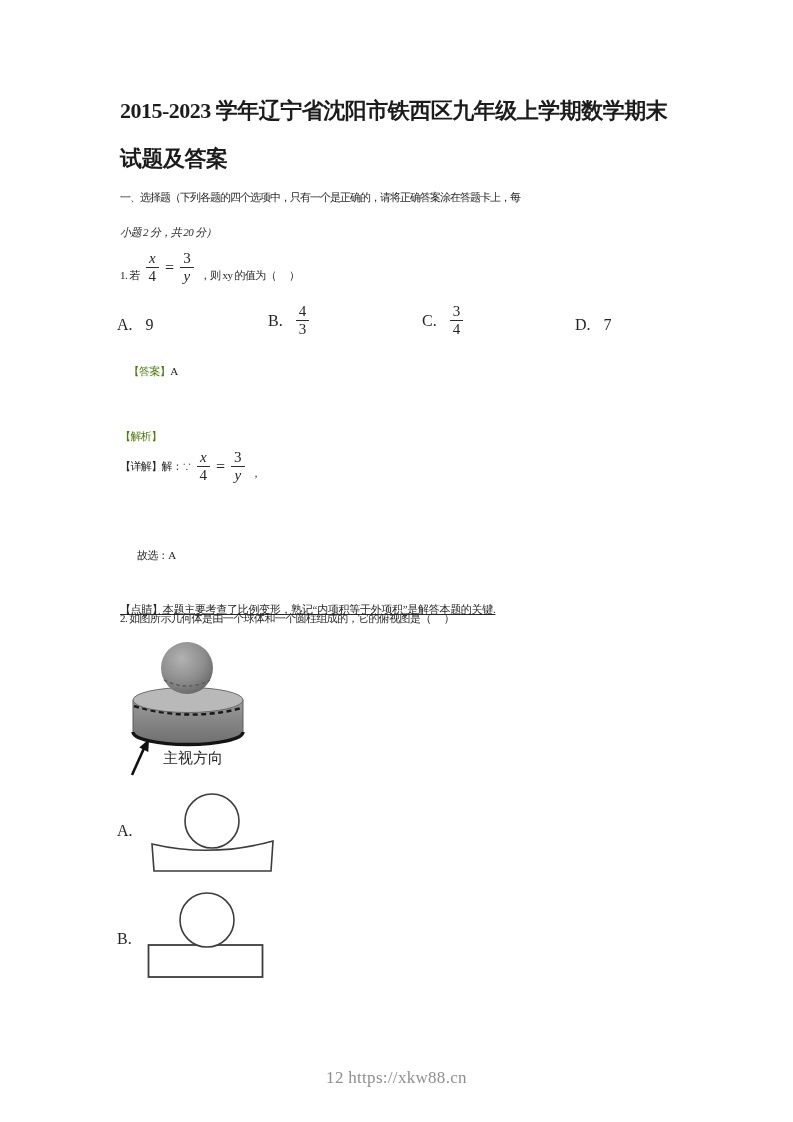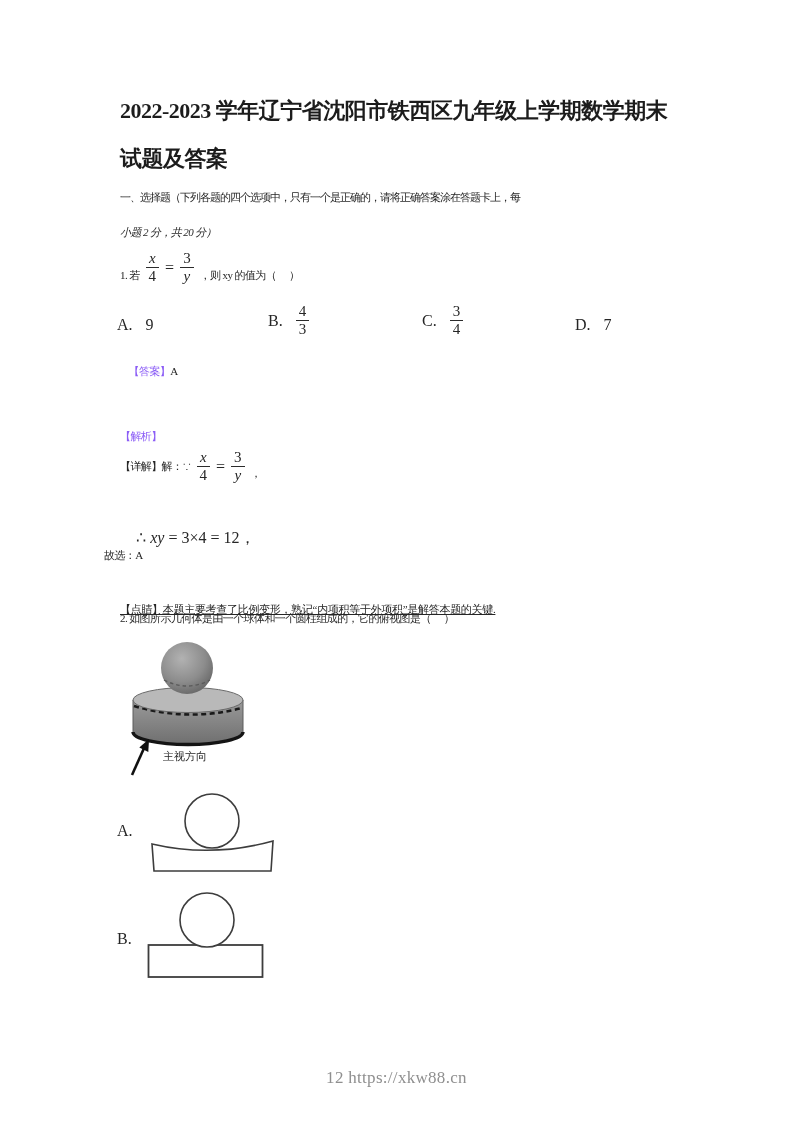--- a/index.html
+++ b/index.html
@@ -8,21 +8,21 @@
     width:793px;height:1122px;
     background:#ffffff;
     font-family:"Liberation Serif","DejaVu Serif",serif;
     color:#262626;
     overflow:hidden;
   }
   .abs{position:absolute;white-space:pre;}
   .title{font-weight:700;font-size:22px;letter-spacing:-0.5px;color:#1c1c1c;}
   .body-txt{font-size:11px;letter-spacing:-0.6px;}
   .tight{letter-spacing:-1px;}
-  .teal{color:#8b5cf6;}
+  .teal{color:#4d7c0f;}
   .it{font-style:italic;}
   .mathline{display:flex;align-items:center;}
   .frac{display:inline-flex;flex-direction:column;align-items:center;
         line-height:1.15;font-size:15px;letter-spacing:0;}
   .frac .top{border-bottom:1.3px solid #2b2b2b;padding:0 3px;}
   .frac .bot{padding:0 3px;}
   .eq-gap{margin:0 6px;}
   .baseline-drop{margin-top:16px;}
   .opt{position:absolute;font-size:16px;letter-spacing:0;}
   .opt-flex{display:flex;align-items:center;gap:13px;}
@@ -32,21 +32,21 @@
     font-family:Liberation Serif, serif;
     font-size:17px;color:#8f8f8f;letter-spacing:0.3px;
   }
   svg{display:block;}
 </style>
 </head>
 <body>
 
 <div class="page">
 
-  <div class="abs title" style="left:120px;top:96px;">2022-2023 学年辽宁省沈阳市铁西区九年级上学期数学期末</div>
+  <div class="abs title" style="left:120px;top:96px;">2015-2023 学年辽宁省沈阳市铁西区九年级上学期数学期末</div>
   <div class="abs title" style="left:120px;top:144px;">试题及答案</div>
 
   <div class="abs body-txt tight" style="left:120px;top:190px;">一、选择题（下列各题的四个选项中，只有一个是正确的，请将正确答案涂在答题卡上，每</div>
   <div class="abs body-txt" style="left:120px;top:225px;font-style:italic;">小题 2 分，共 20 分）</div>
 
   <div class="abs mathline" style="left:120px;top:250px;">
     <span class="body-txt baseline-drop">1. 若</span>
     <span class="frac eq-gap">
       <span class="top it">x</span>
       <span class="bot">4</span>
@@ -94,25 +94,22 @@
       <span class="bot">4</span>
     </span>
     <span>=</span>
     <span class="frac eq-gap">
       <span class="top">3</span>
       <span class="bot it">y</span>
     </span>
     <span class="body-txt" style="margin-top:14px;">，</span>
   </div>
 
-  <div class="abs" style="left:120px;top:510px;font-size:16px;">
-    <span>∴ </span><span class="it">xy</span><span> = 3×4 = 12，</span>
-  </div>
 
-  <div class="abs body-txt" style="left:104px;top:548px;">故选：A</div>
+  <div class="abs body-txt" style="left:137px;top:548px;">故选：A</div>
   <div class="abs body-txt" style="left:120px;top:602px;letter-spacing:-0.3px;text-decoration:underline;">【点睛】本题主要考查了比例变形，熟记“内项积等于外项积”是解答本题的关键.</div>
 
   <div class="abs body-txt" style="left:120px;top:611px;text-align:right;">2. 如图所示几何体是由一个球体和一个圆柱组成的，它的俯视图是（      ）</div>
 
   <svg class="abs" style="left:125px;top:640px;" width="150" height="142" viewBox="0 0 150 142">
     <defs>
       <radialGradient id="sphereGrad" cx="40%" cy="32%" r="75%">
         <stop offset="0%" stop-color="#b2b2b2"></stop>
         <stop offset="60%" stop-color="#8c8c8c"></stop>
         <stop offset="100%" stop-color="#636363"></stop>
@@ -130,21 +127,21 @@
     <path d="M 9,66 Q 63,82 117,68" fill="none" stroke="#1a1a1a" stroke-width="2.6" stroke-dasharray="5 3.5"></path>
 
     <ellipse cx="63" cy="60" rx="55" ry="12.5" fill="#b9b9b9" stroke="#6a6a6a" stroke-width="1"></ellipse>
 
     <circle cx="62" cy="28" r="26" fill="url(#sphereGrad)"></circle>
     <path d="M 39,40 Q 62,52 85,40" fill="none" stroke="#5a5a5a" stroke-width="1.4" stroke-dasharray="3.5 3"></path>
 
     <line x1="7" y1="135" x2="20" y2="106" stroke="#111111" stroke-width="2.6"></line>
     <polygon points="24,99 23.3,112 14.3,107.6" fill="#111111"></polygon>
   </svg>
-  <div class="abs" style="left:163px;top:749px;font-size:11px;">主视方向</div>
+  <div class="abs" style="left:163px;top:749px;font-size:15px;">主视方向</div>
 
   <div class="abs" style="left:117px;top:822px;font-size:16px;">A.</div>
   <svg class="abs" style="left:150px;top:791px;" width="128" height="82" viewBox="0 0 128 82">
     <path d="M 2,53 Q 62,67 123,50 L 121,80 L 4,80 Z" fill="#ffffff" stroke="#3d3d3d" stroke-width="1.6"></path>
     <circle cx="62" cy="30" r="27" fill="#ffffff" stroke="#3d3d3d" stroke-width="1.6"></circle>
   </svg>
 
   <div class="abs" style="left:117px;top:930px;font-size:16px;">B.</div>
   <svg class="abs" style="left:147px;top:892px;" width="122" height="88" viewBox="0 0 122 88">
     <rect x="1.5" y="53" width="114" height="32" fill="#ffffff" stroke="#3d3d3d" stroke-width="1.8"></rect>

